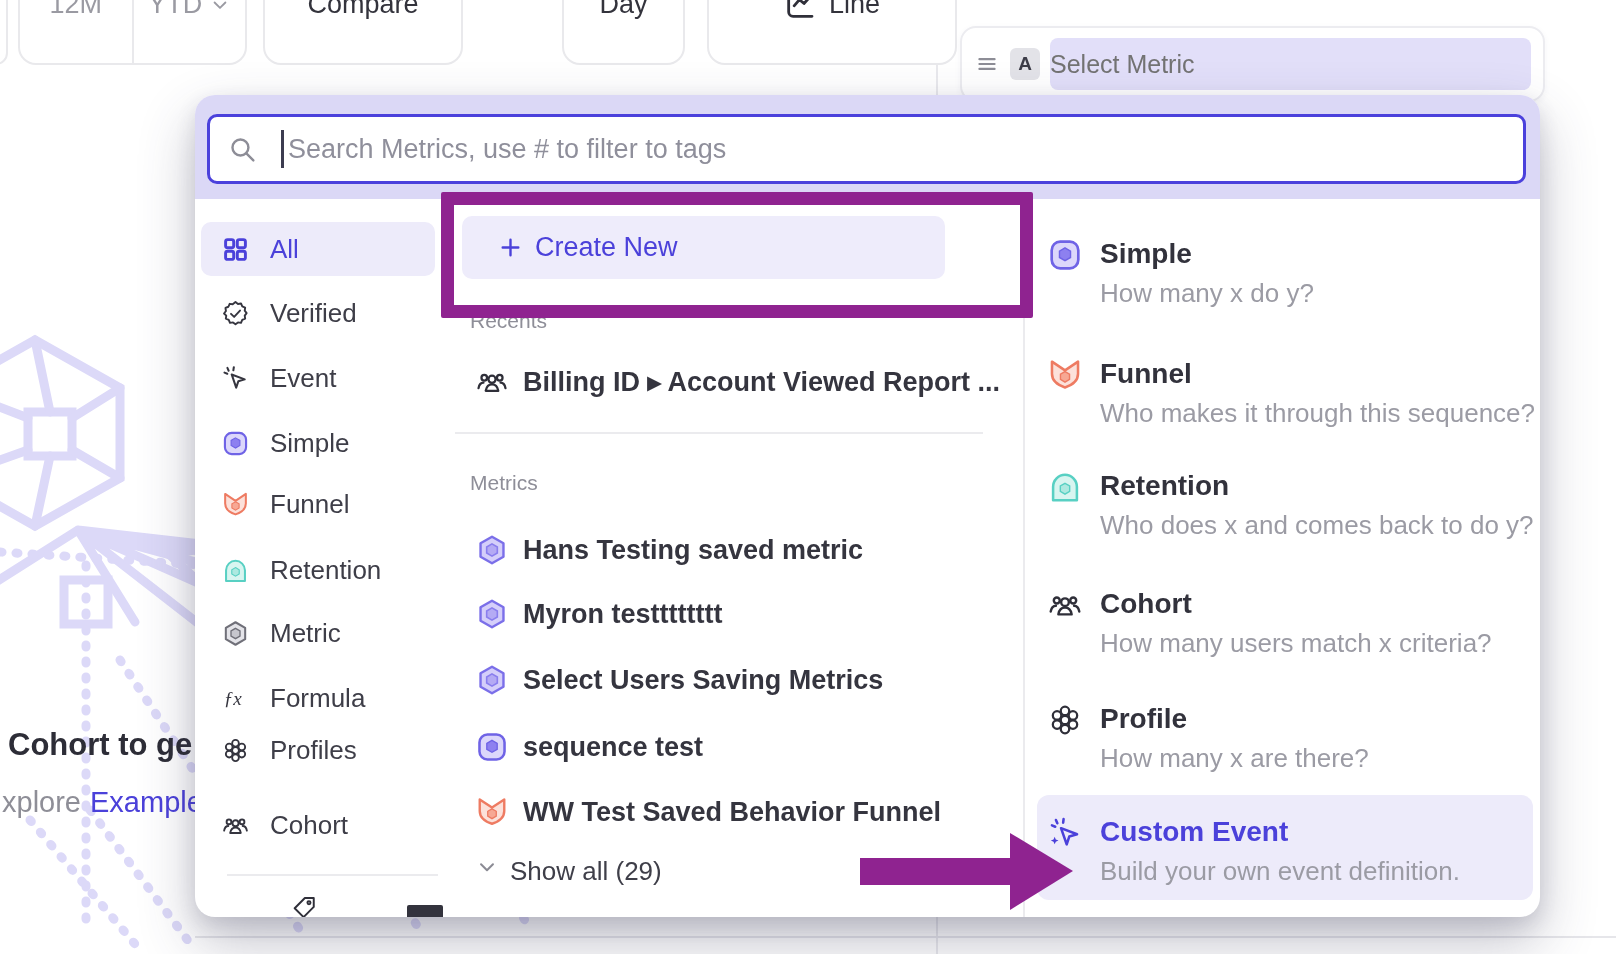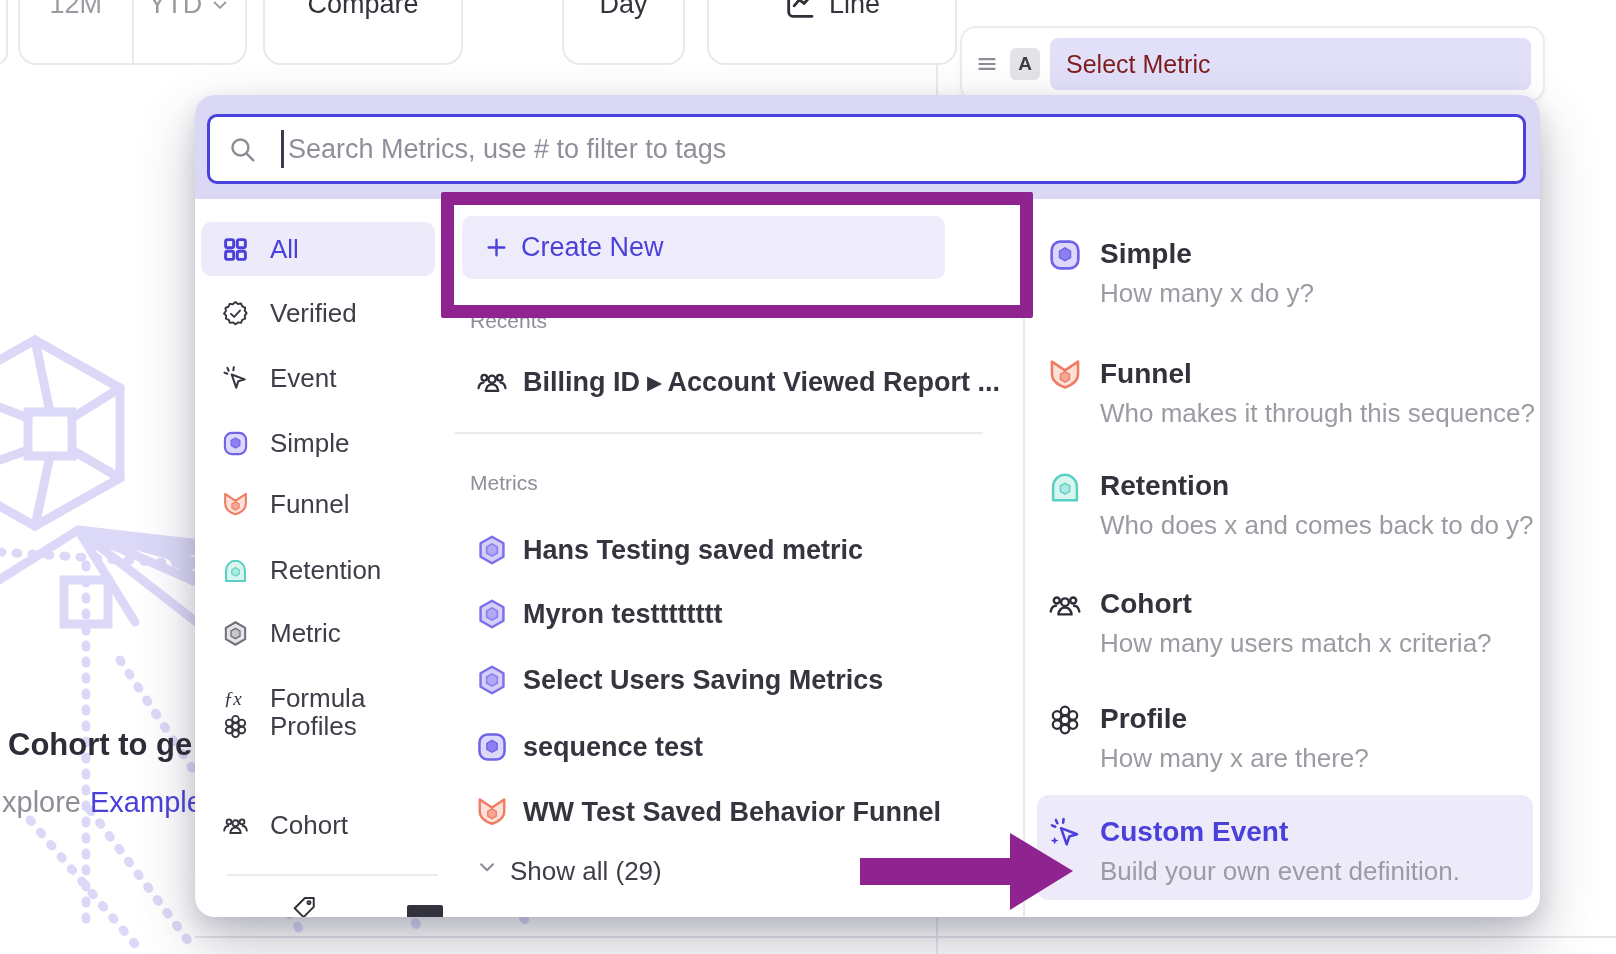--- a/index.html
+++ b/index.html
@@ -35,21 +35,21 @@
 
   
   .metric-bar{position:absolute;left:960px;top:26px;width:585px;height:76px;background:#fff;
               border:2px solid #ececf0;border-radius:16px;box-sizing:border-box;z-index:2;
               display:flex;align-items:center;padding:0 12px;gap:10px;
               box-shadow:0 2px 6px rgba(60,60,90,.05);}
   .drag-ico{width:26px;height:26px;color:#8d8d96;flex:0 0 auto;}
   .series-badge{width:30px;height:32px;background:#e3e3e8;border-radius:6px;color:#3e3e49;
                 font-size:19px;font-weight:700;display:flex;align-items:center;justify-content:center;flex:0 0 auto;}
   .metric-pill{flex:1;height:52px;background:#e2dff9;border-radius:8px;display:flex;align-items:center;
-               padding-left:16px;font-size:25px;font-weight:500;color:#7f1d1d;cursor:pointer;}
+               font-size:25px;font-weight:500;color:#737373;cursor:pointer;}
 
   
   .modal{position:absolute;left:195px;top:95px;width:1345px;height:822px;background:#fff;
          border-radius:20px;z-index:10;overflow:hidden;
          box-shadow:0 25px 55px rgba(55,55,85,.30),0 8px 20px rgba(55,55,85,.14);}
   .search-band{position:absolute;left:0;top:0;width:1345px;height:104px;background:#dbd8f6;}
   .search-wrap{position:absolute;left:12px;top:19px;width:1319px;height:70px;background:#fff;
                border:3px solid #4b41dc;border-radius:10px;box-sizing:border-box;padding-left:31px;}
   .search-ico{position:absolute;left:18px;top:18px;width:29px;height:29px;color:#8d8d97;}
   .search-caret{position:absolute;left:71px;top:13px;width:3px;height:38px;background:#3c3c50;}
@@ -64,21 +64,21 @@
              font-weight:500;color:#3e3e48;cursor:pointer;}
   .side-item .ico{width:27px;height:27px;color:#35353f;flex:0 0 auto;}
   .side-item.active{background:#edebfa;color:#4b41da;}
   .side-item.active .ico{color:#4b41da;}
   .side-div{position:absolute;left:32px;top:779px;width:211px;height:2px;background:#ebebee;}
   .tag-partial-ico{position:absolute;left:96px;top:800px;width:26px;height:26px;color:#2f2f39;}
   .tag-partial-bar{position:absolute;left:212px;top:810px;width:36px;height:14px;background:#33333d;border-radius:2px;}
 
   
   .create-btn{position:absolute;left:267px;top:121px;width:483px;height:63px;background:#eeecfb;
-              border-radius:10px;display:flex;align-items:center;padding-left:22px;gap:12px;
+              border-radius:10px;display:flex;align-items:center;padding-left:36px;gap:12px;
               box-sizing:border-box;font-size:27px;font-weight:500;color:#4b41da;cursor:pointer;}
   .create-btn .ico{width:25px;height:25px;color:#4b41da;}
   .sec-label{position:absolute;left:275px;font-size:21px;font-weight:500;color:#8e8e98;}
   .mid-item{position:absolute;left:281px;height:44px;display:flex;align-items:center;gap:15px;
             font-size:27px;font-weight:600;color:#35353f;cursor:pointer;white-space:nowrap;}
   .mid-item .ico{width:32px;height:32px;color:#2f2f39;flex:0 0 auto;}
   .mid-div{position:absolute;left:260px;top:337px;width:528px;height:2px;background:#ebebee;}
   .show-all{position:absolute;left:281px;top:761px;height:44px;display:flex;align-items:flex-start;gap:12px;
             font-size:26px;font-weight:500;color:#3f3f49;cursor:pointer;}
   .show-all .ico{width:22px;height:22px;color:#8b8b94;}
@@ -244,21 +244,21 @@
     <span>Metric</span>
   </div>
   <div class="side-item" style="top:576px">
     <span class="ico">
         <svg viewBox="0 0 24 24">
           <text x="1.5" y="18" font-size="17" font-style="italic" font-family="Liberation Serif,serif" fill="currentColor">ƒx</text>
         </svg>
       </span>
     <span>Formula</span>
   </div>
-  <div class="side-item" style="top:604px">
+  <div class="side-item" style="top:628px">
     <span class="ico">
         <svg viewBox="0 0 24 24" fill="none" stroke="currentColor" stroke-width="1.6">
           <circle cx="12" cy="12" r="3"></circle>
           <circle cx="12" cy="5.6" r="3"></circle>
           <circle cx="17.6" cy="8.8" r="3"></circle>
           <circle cx="17.6" cy="15.2" r="3"></circle>
           <circle cx="12" cy="18.4" r="3"></circle>
           <circle cx="6.4" cy="15.2" r="3"></circle>
           <circle cx="6.4" cy="8.8" r="3"></circle>
         </svg>

